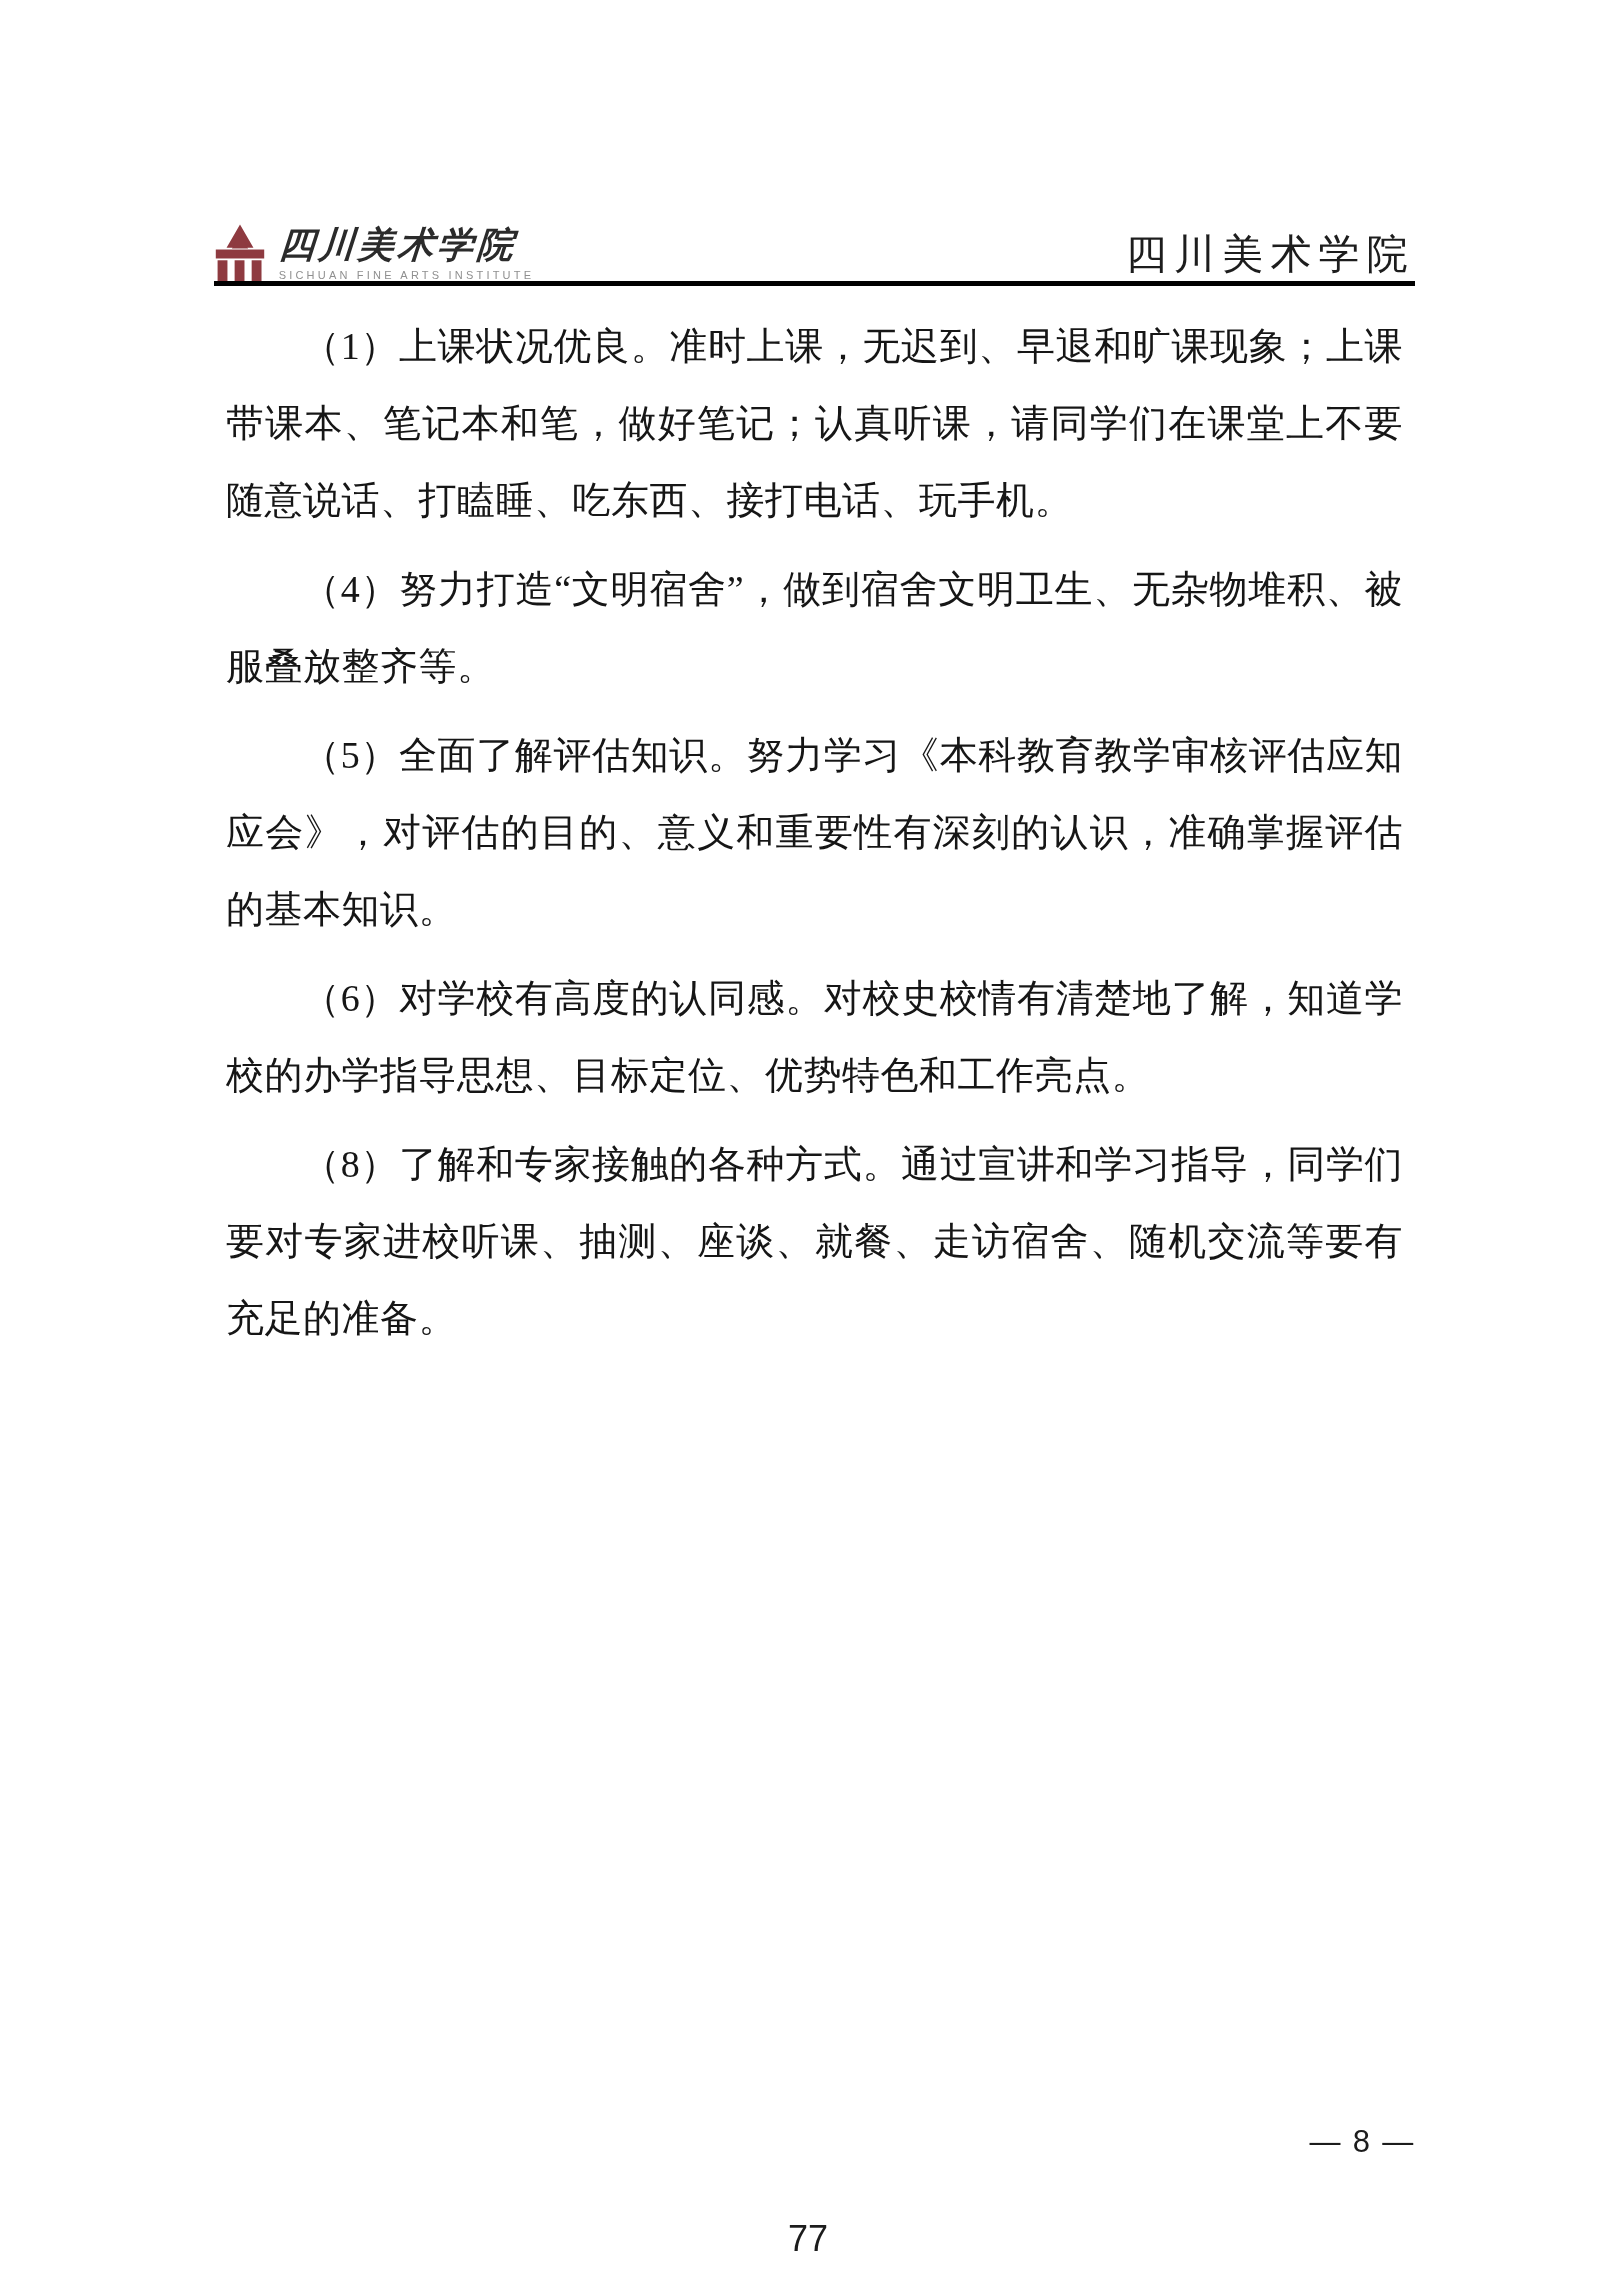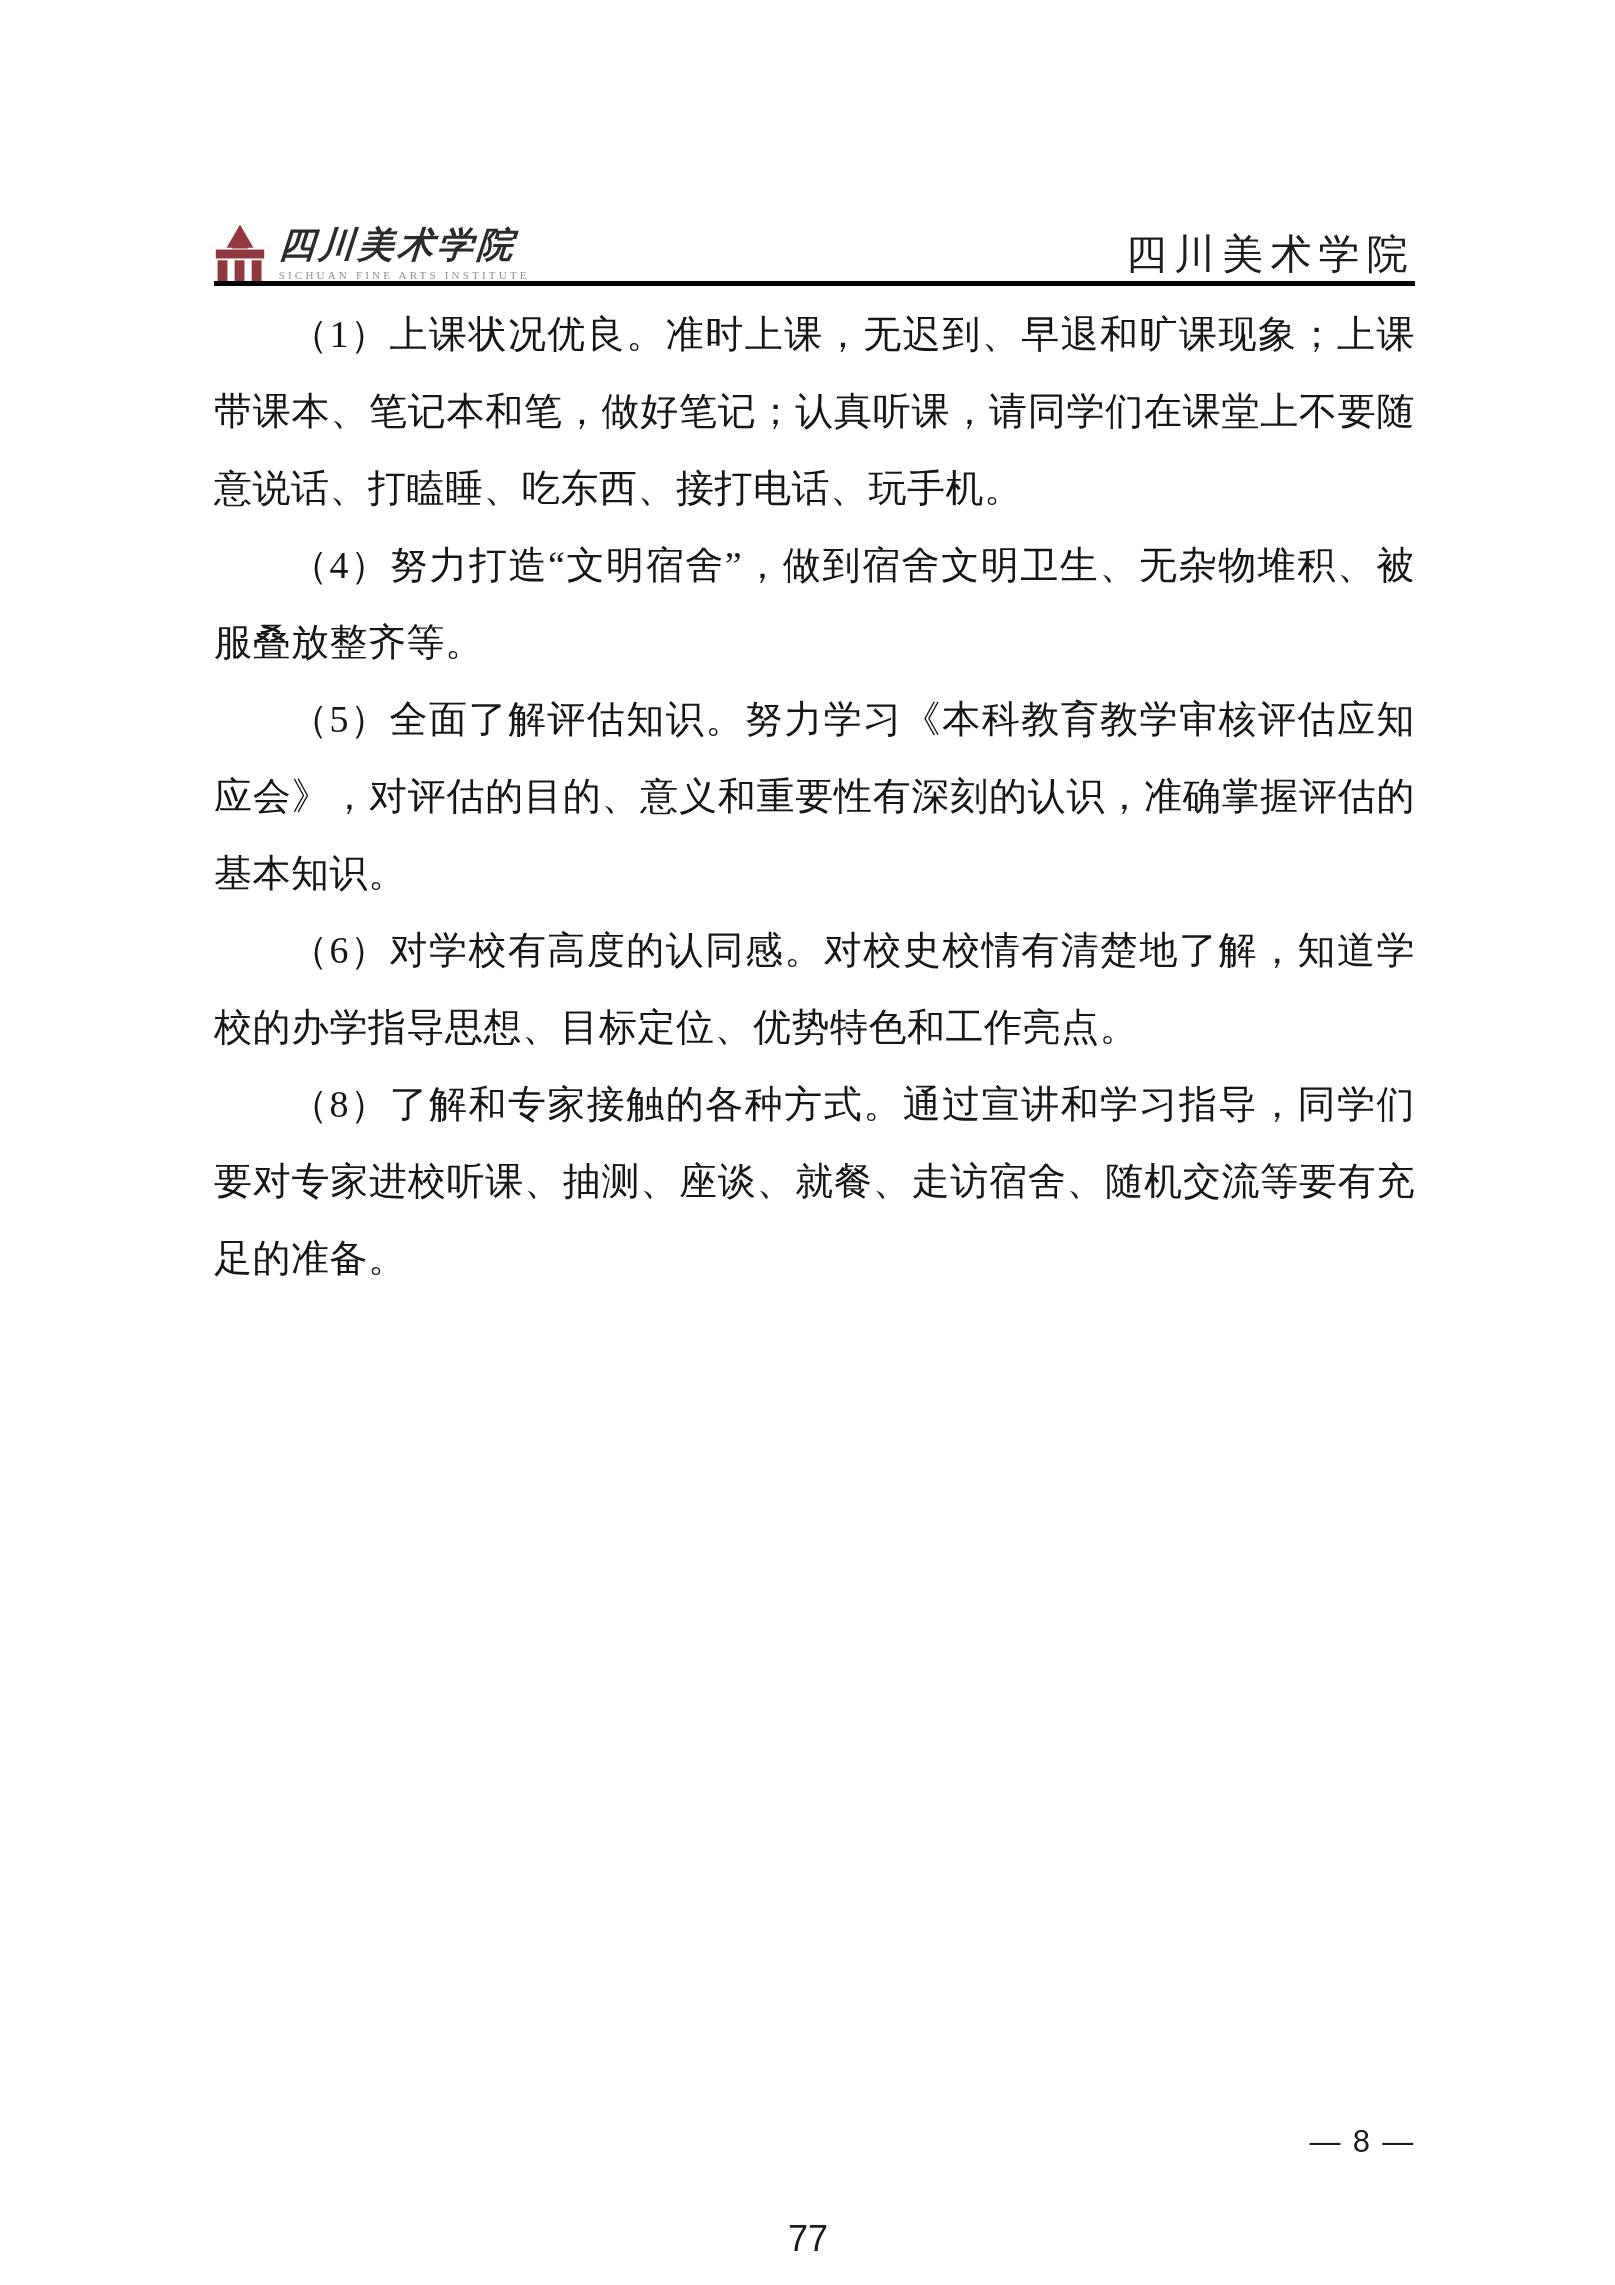--- a/index.html
+++ b/index.html
@@ -28,21 +28,21 @@
     font-size:36px;
     font-style:italic;
     font-weight:bold;
     letter-spacing:3.6px;
     color:#2b2b2b;
     transform:skewX(-4deg);
     white-space:nowrap;
   }
   .logo-subtext{
     margin-top:7.2px;
-    font-family:Liberation Serif, serif;
+    font-family:Liberation Sans, sans-serif;
     font-size:11px;
     letter-spacing:3.2px;
     color:#8f8f8f;
     white-space:nowrap;
   }
   .header-title{
     font-size:41px;
     letter-spacing:7.2px;
     color:#1d1d1d;
     white-space:nowrap;
@@ -59,21 +59,21 @@
     position:absolute;
     left:214px; top:296px;
     width:1201px;
     font-size:38px;
     line-height:77px;
     letter-spacing:0.5px;
     text-align:justify;
   }
   .para{
     text-indent:2em;
-    margin:0;
+    margin:12px;
   }
   
   .folio{
     position:absolute;
     left:214px; top:2124px;
     width:1201px;
     text-align:right;
     font-family:"Liberation Sans", sans-serif;
     font-size:31px;
     color:#1c1c1c;

